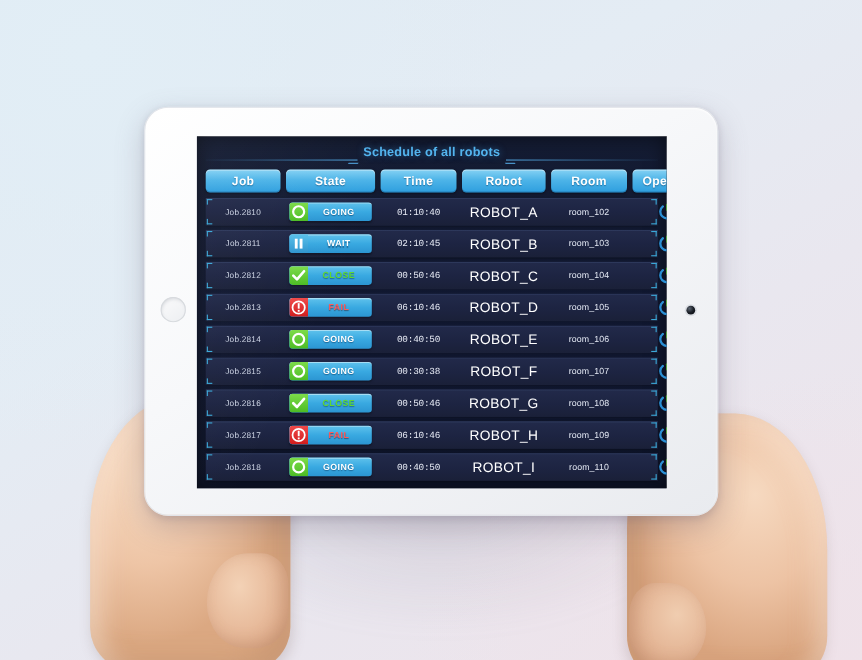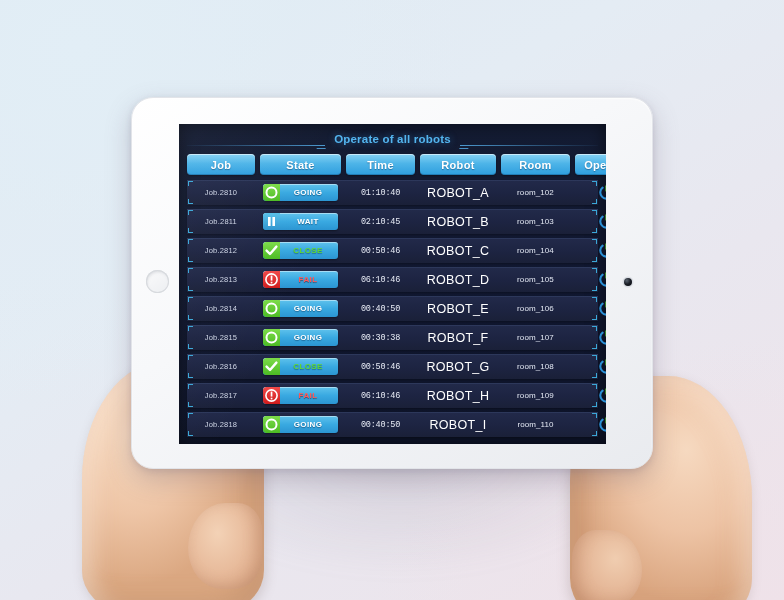--- a/index.html
+++ b/index.html
@@ -296,21 +296,21 @@
   <div id="tablet">
 
     <div id="home-button"></div>
     <div id="front-camera"></div>
 
     <div id="screen">
 
       <div id="title-bar">
         <div class="title-rule left"></div>
         <div class="title-tick l"></div>
-        <div id="app-title">Operate of all robots</div>
+        <div id="app-title">Schedule of all robots</div>
         <div class="title-tick r"></div>
         <div class="title-rule right"></div>
       </div>
 
       <div id="header-row">
           <div class="col-head c-job">Job</div>
           <div class="col-head c-state">State</div>
           <div class="col-head c-time">Time</div>
           <div class="col-head c-robot">Robot</div>
           <div class="col-head c-room">Room</div>

